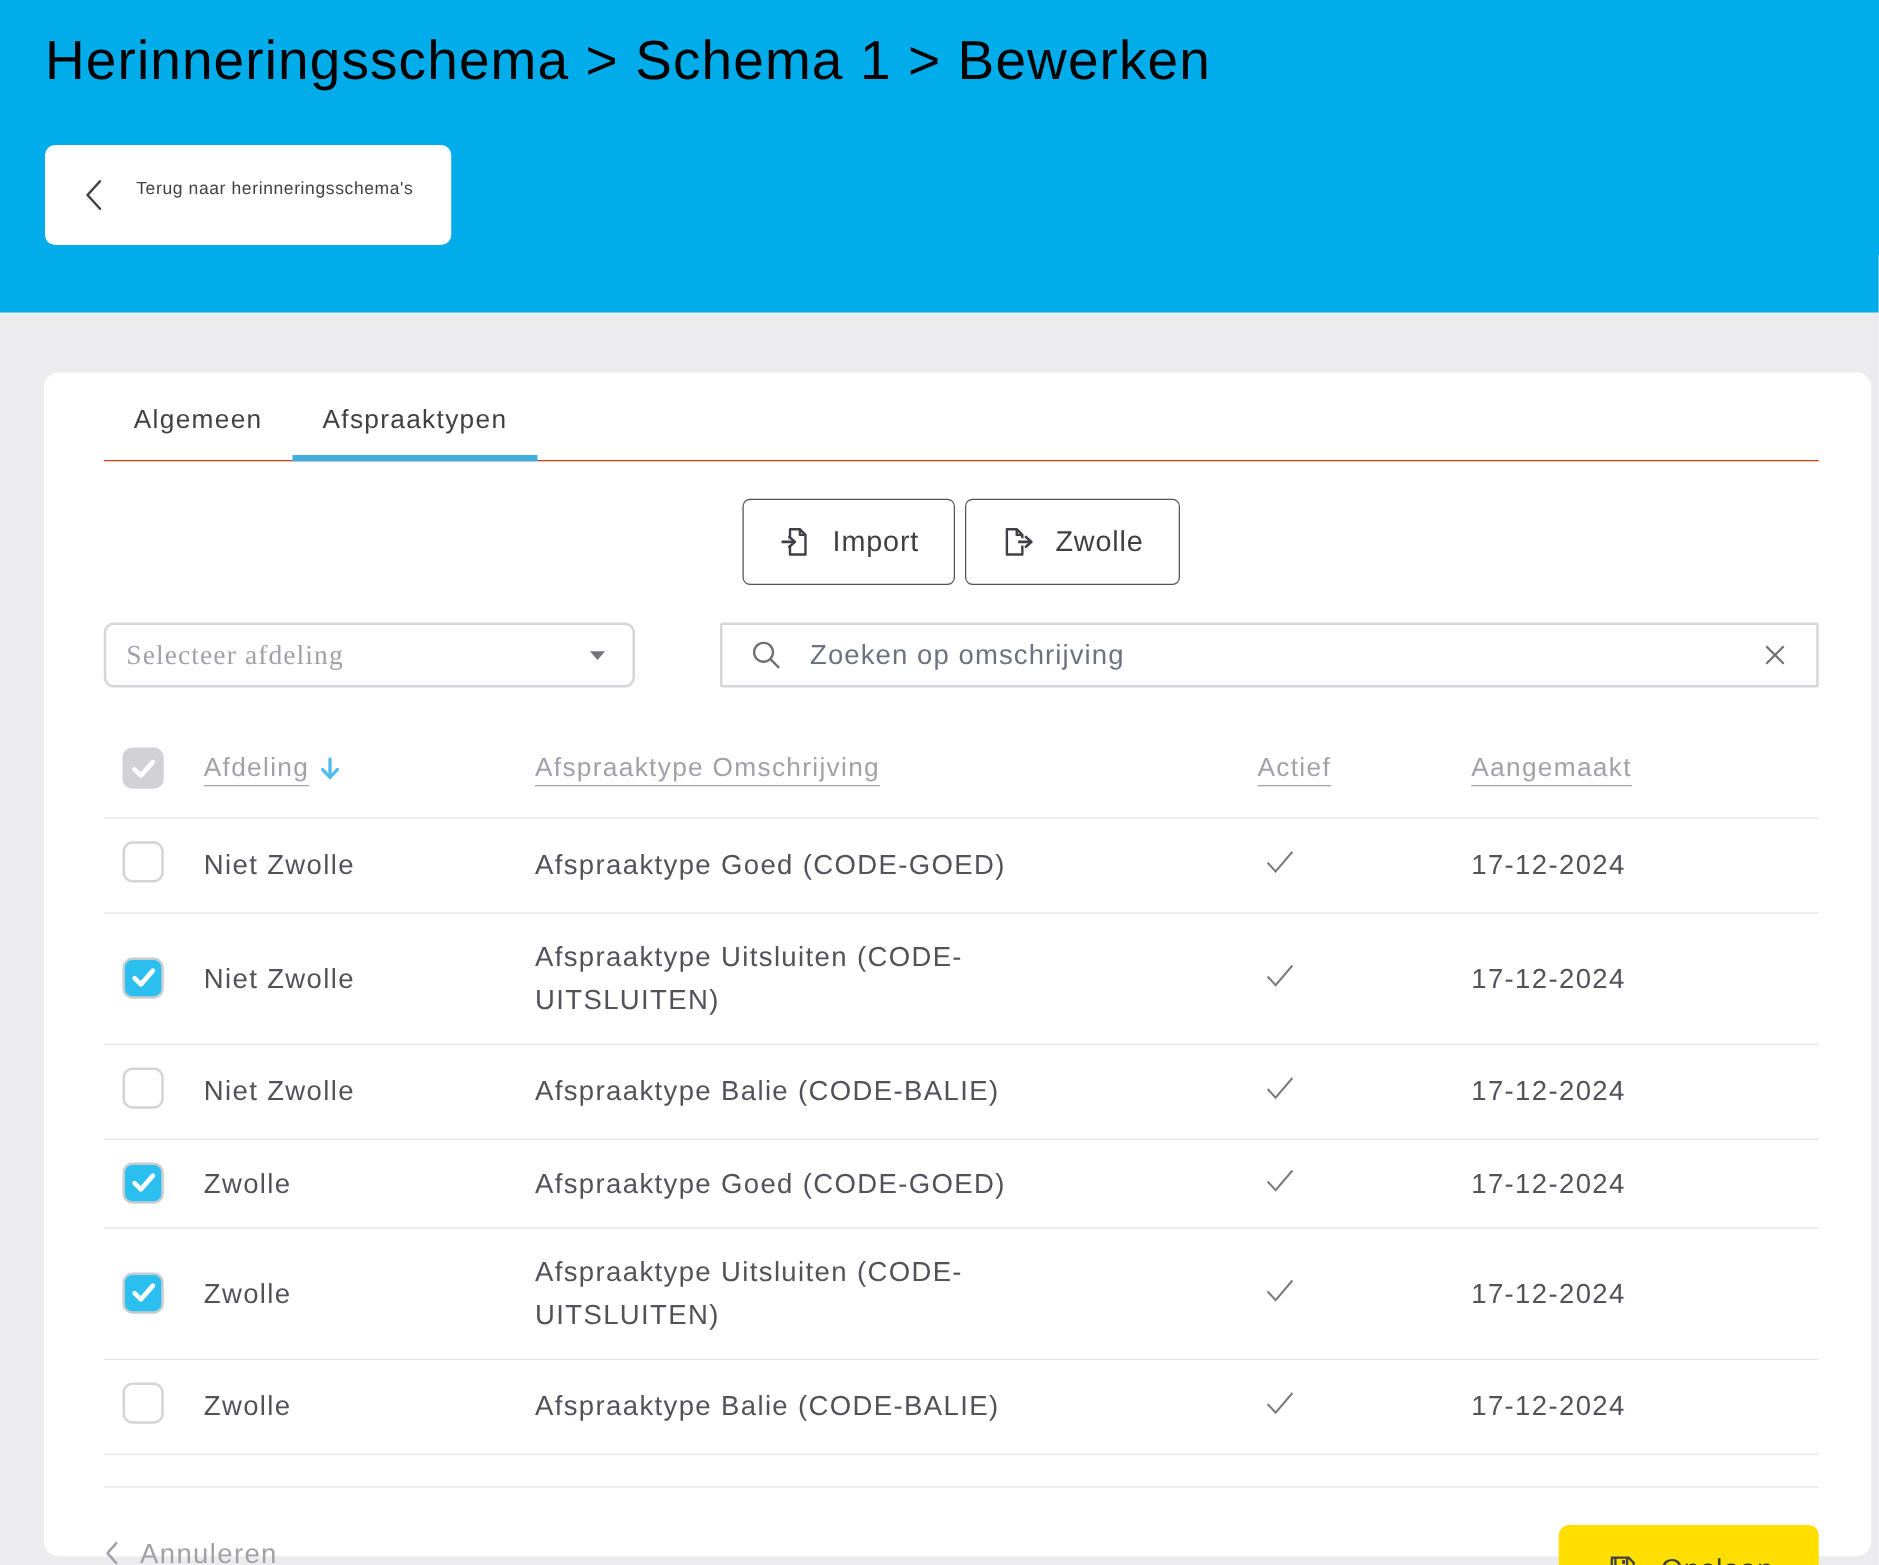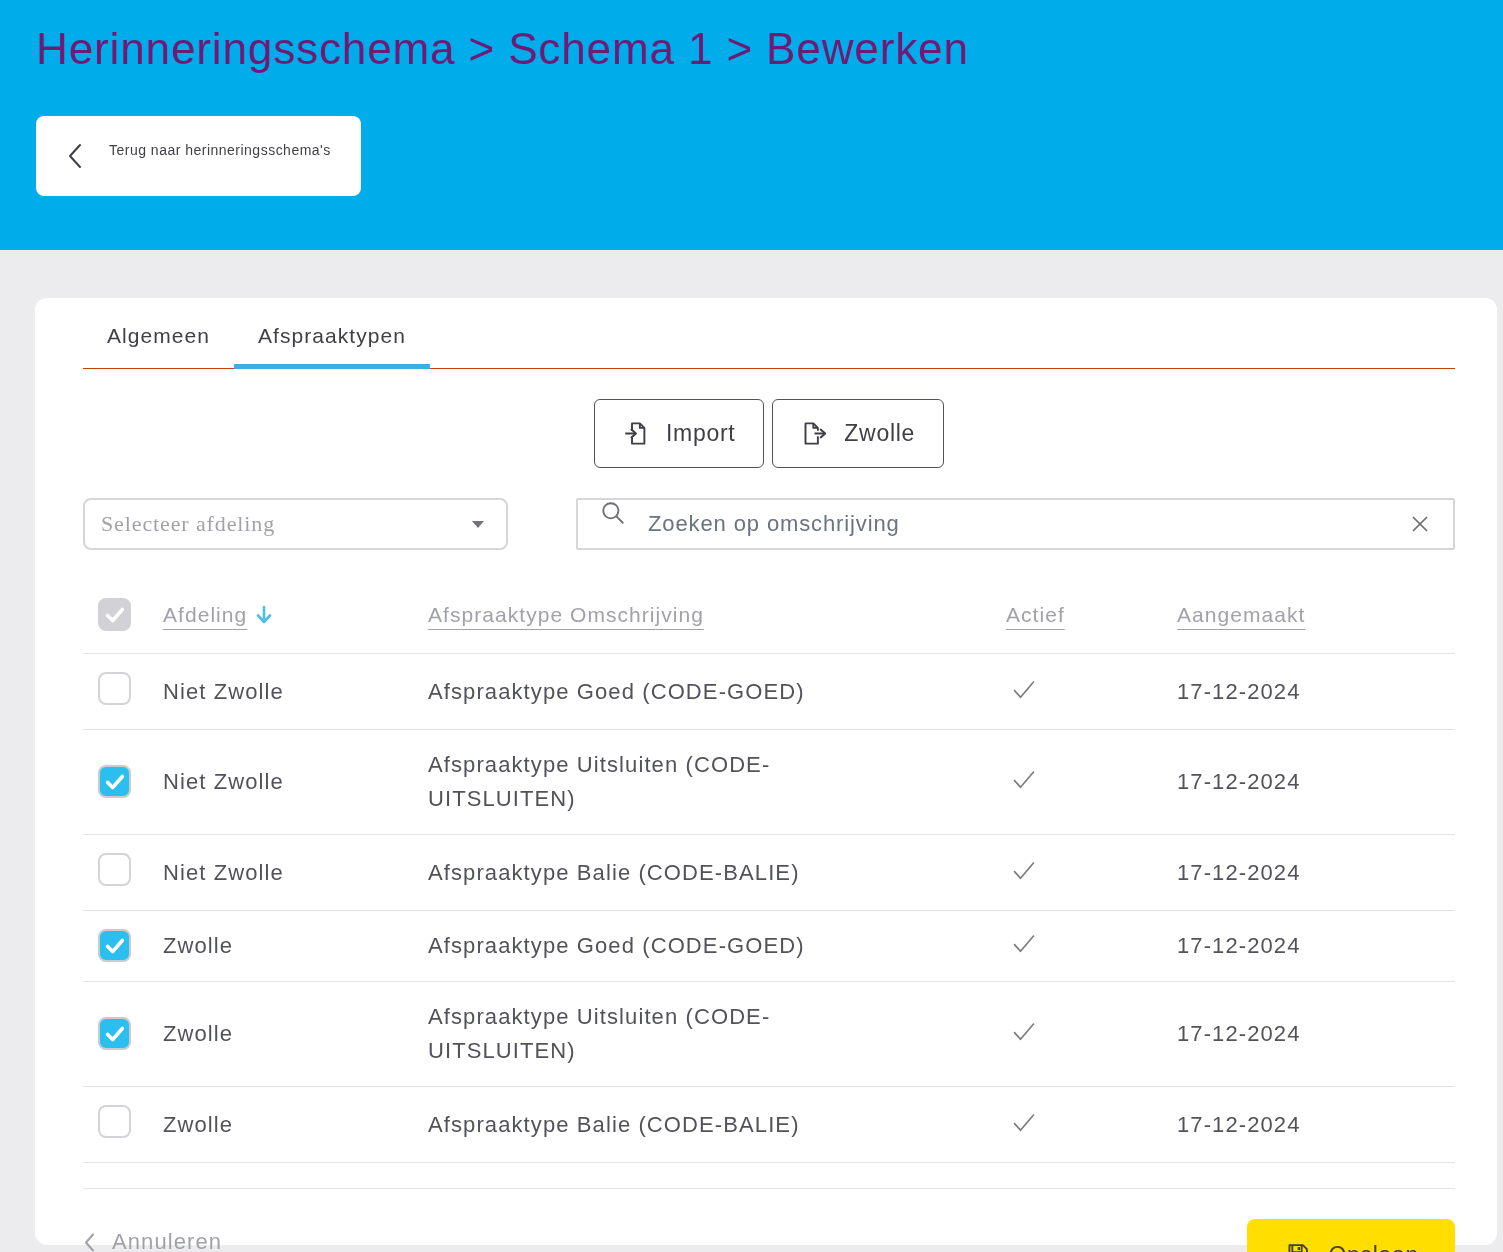--- a/index.html
+++ b/index.html
@@ -10,21 +10,21 @@
     color:#52525B;
   }
 
   
   .app-header {
     background:#00ACE9;
     height:250px;
     padding:24px 36px 0 36px;
   }
   .page-title {
-    color:#701a75;
+    color:#000000;
     font-size:44px;
     font-weight:500;
     letter-spacing:0.02em;
     white-space:nowrap;
   }
   .back-btn {
     margin-top:42px;
     display:inline-flex;
     align-items:flex-start;
     gap:26px;
@@ -114,20 +114,21 @@
     border-left:6px solid transparent;
     border-right:6px solid transparent;
     border-top:7px solid #73737B;
   }
   .search-box {
     width:879px;
     height:52px;
     border:2px solid #D6D6DA;
     border-radius:2px;
     display:flex;
+    align-items:center;
     gap:22px;
     padding:0 22px;
   }
   .search-input {
     flex:1;
     border:none;
     outline:none;
     font-size:22px;
     letter-spacing:0.04em;
     color:#52525B;

